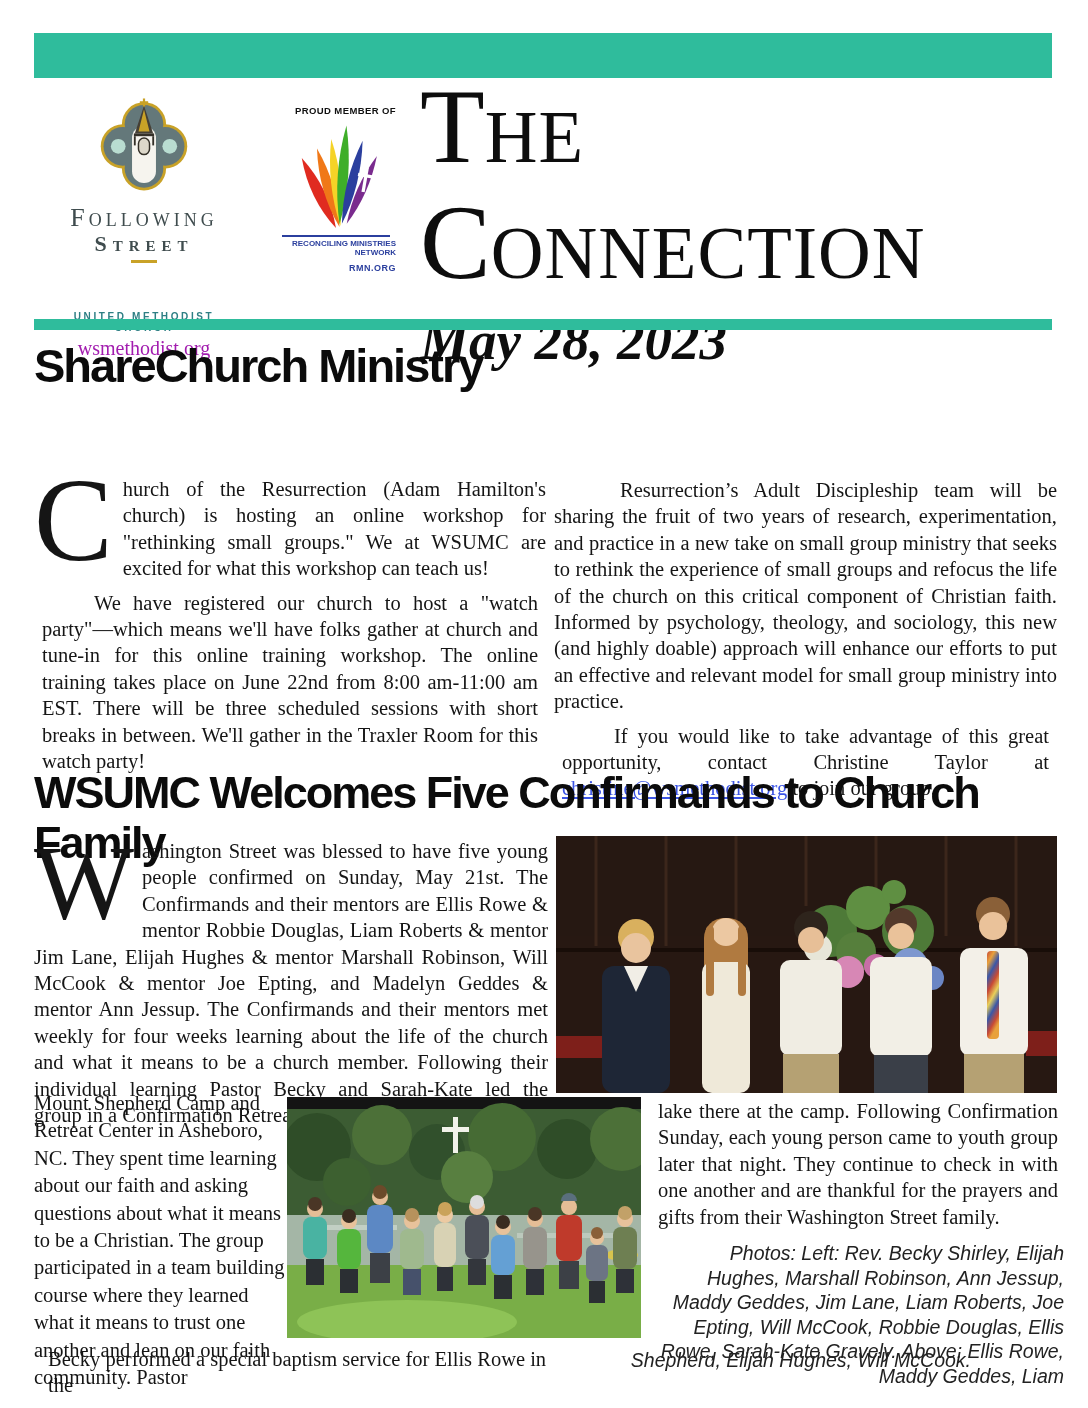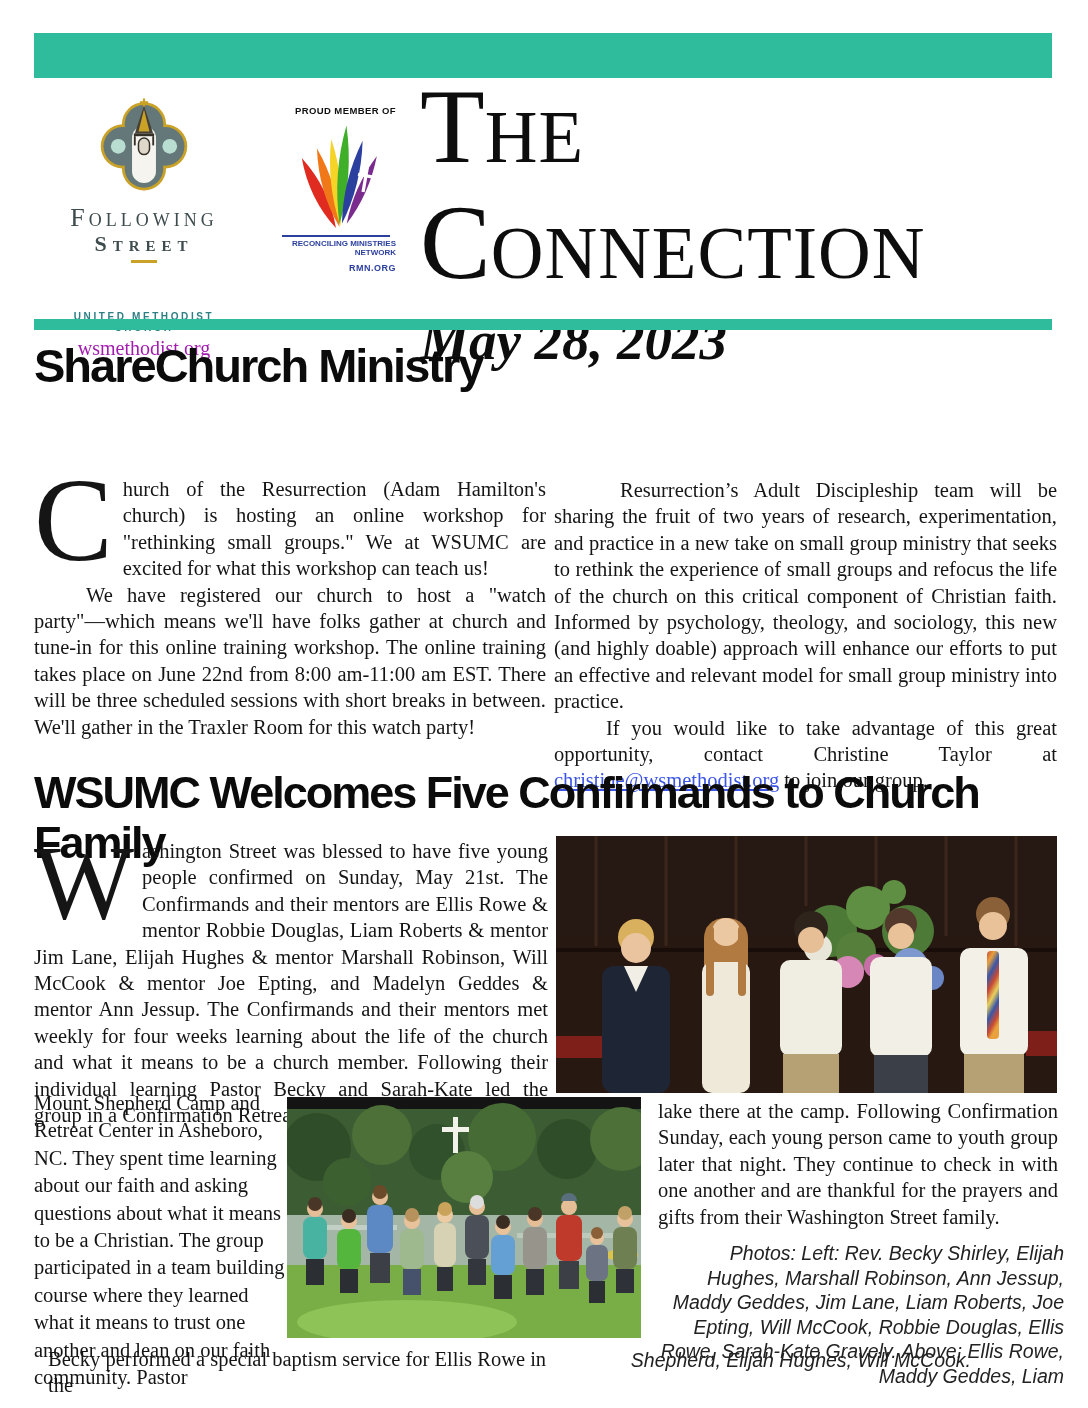--- a/index.html
+++ b/index.html
@@ -40,21 +40,21 @@
   .headline{font-family:"Liberation Sans",sans-serif;font-weight:700;color:#0b0b0b;
             letter-spacing:-2px;}
   .h1{left:34px;top:338px;width:1010px;font-size:47px;line-height:56px;}
   .h2{left:34px;top:768px;width:1010px;font-size:45px;line-height:50px;}
   .headline span{display:block;}
 
   
   .body-col{font-size:20.5px;line-height:26.4px;text-align:justify;}
   .a1c1{left:34px;top:476px;width:512px;}
   .a1c2{left:554px;top:477px;width:503px;}
-  .indent{text-indent:52px;margin:0;}
+  .indent{text-indent:52px;margin:8px;}
   .indent-lg{text-indent:66px;margin:0;}
   p{margin:0;}
   .dropcap{float:left;font-size:118px;line-height:82px;height:82px;padding:4px 10px 0 0;}
   .dropcap-w{float:left;font-size:106px;line-height:78px;height:78px;padding:6px 8px 0 0;}
   .email-link{color:#3c55e6;text-decoration:underline;cursor:pointer;}
 
   .a2p1{left:34px;top:838px;width:514px;}
   .a2p2{left:34px;top:1090px;width:254px;text-align:left;line-height:27.4px;}
   .a2p3{left:658px;top:1098px;width:400px;}
   .a2p4{left:28px;top:1346px;width:516px;text-align:left;margin-left:20px;}

